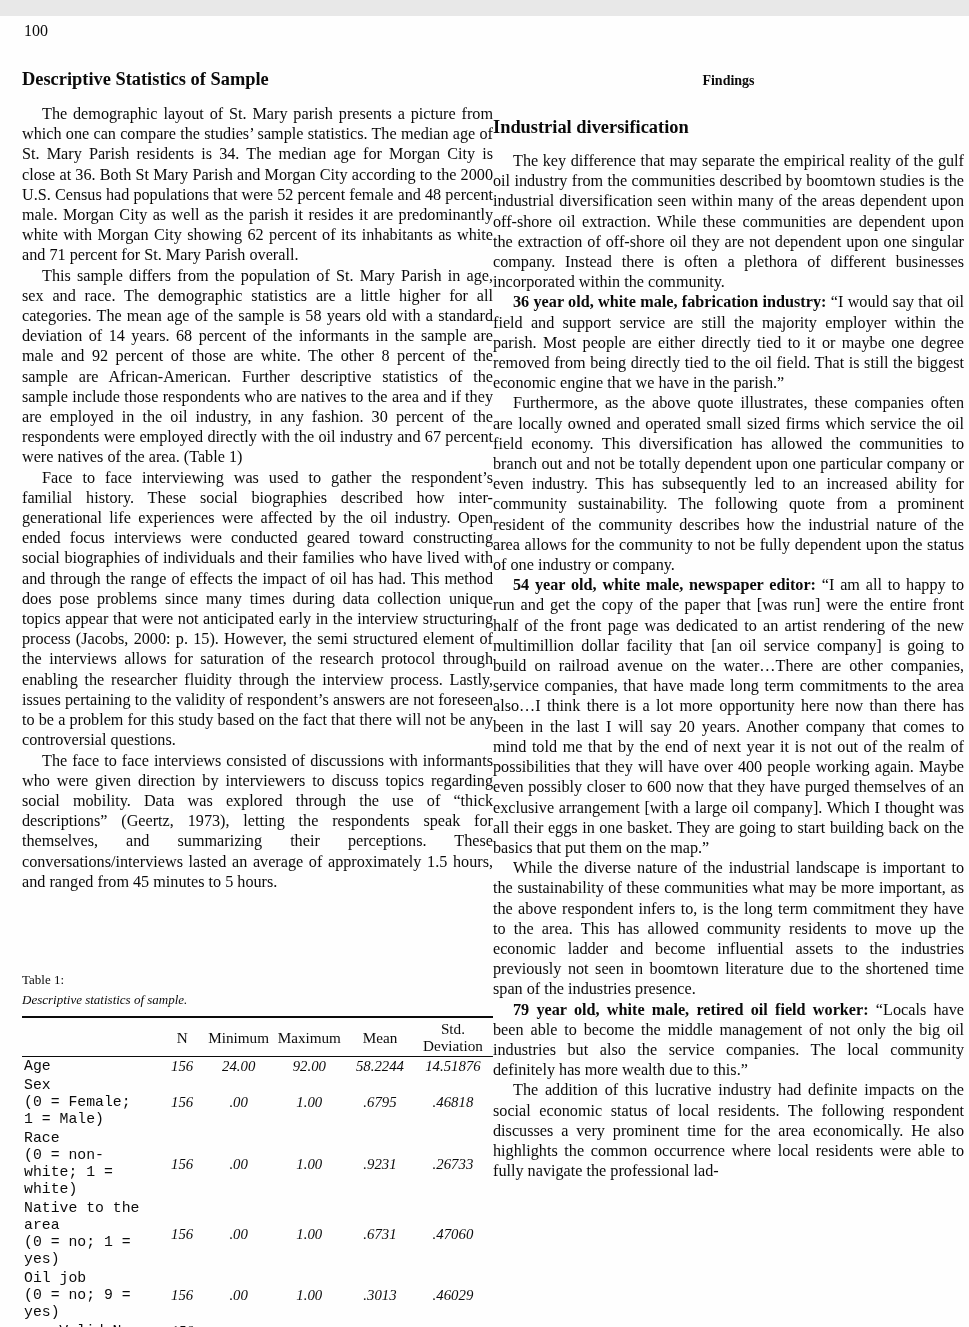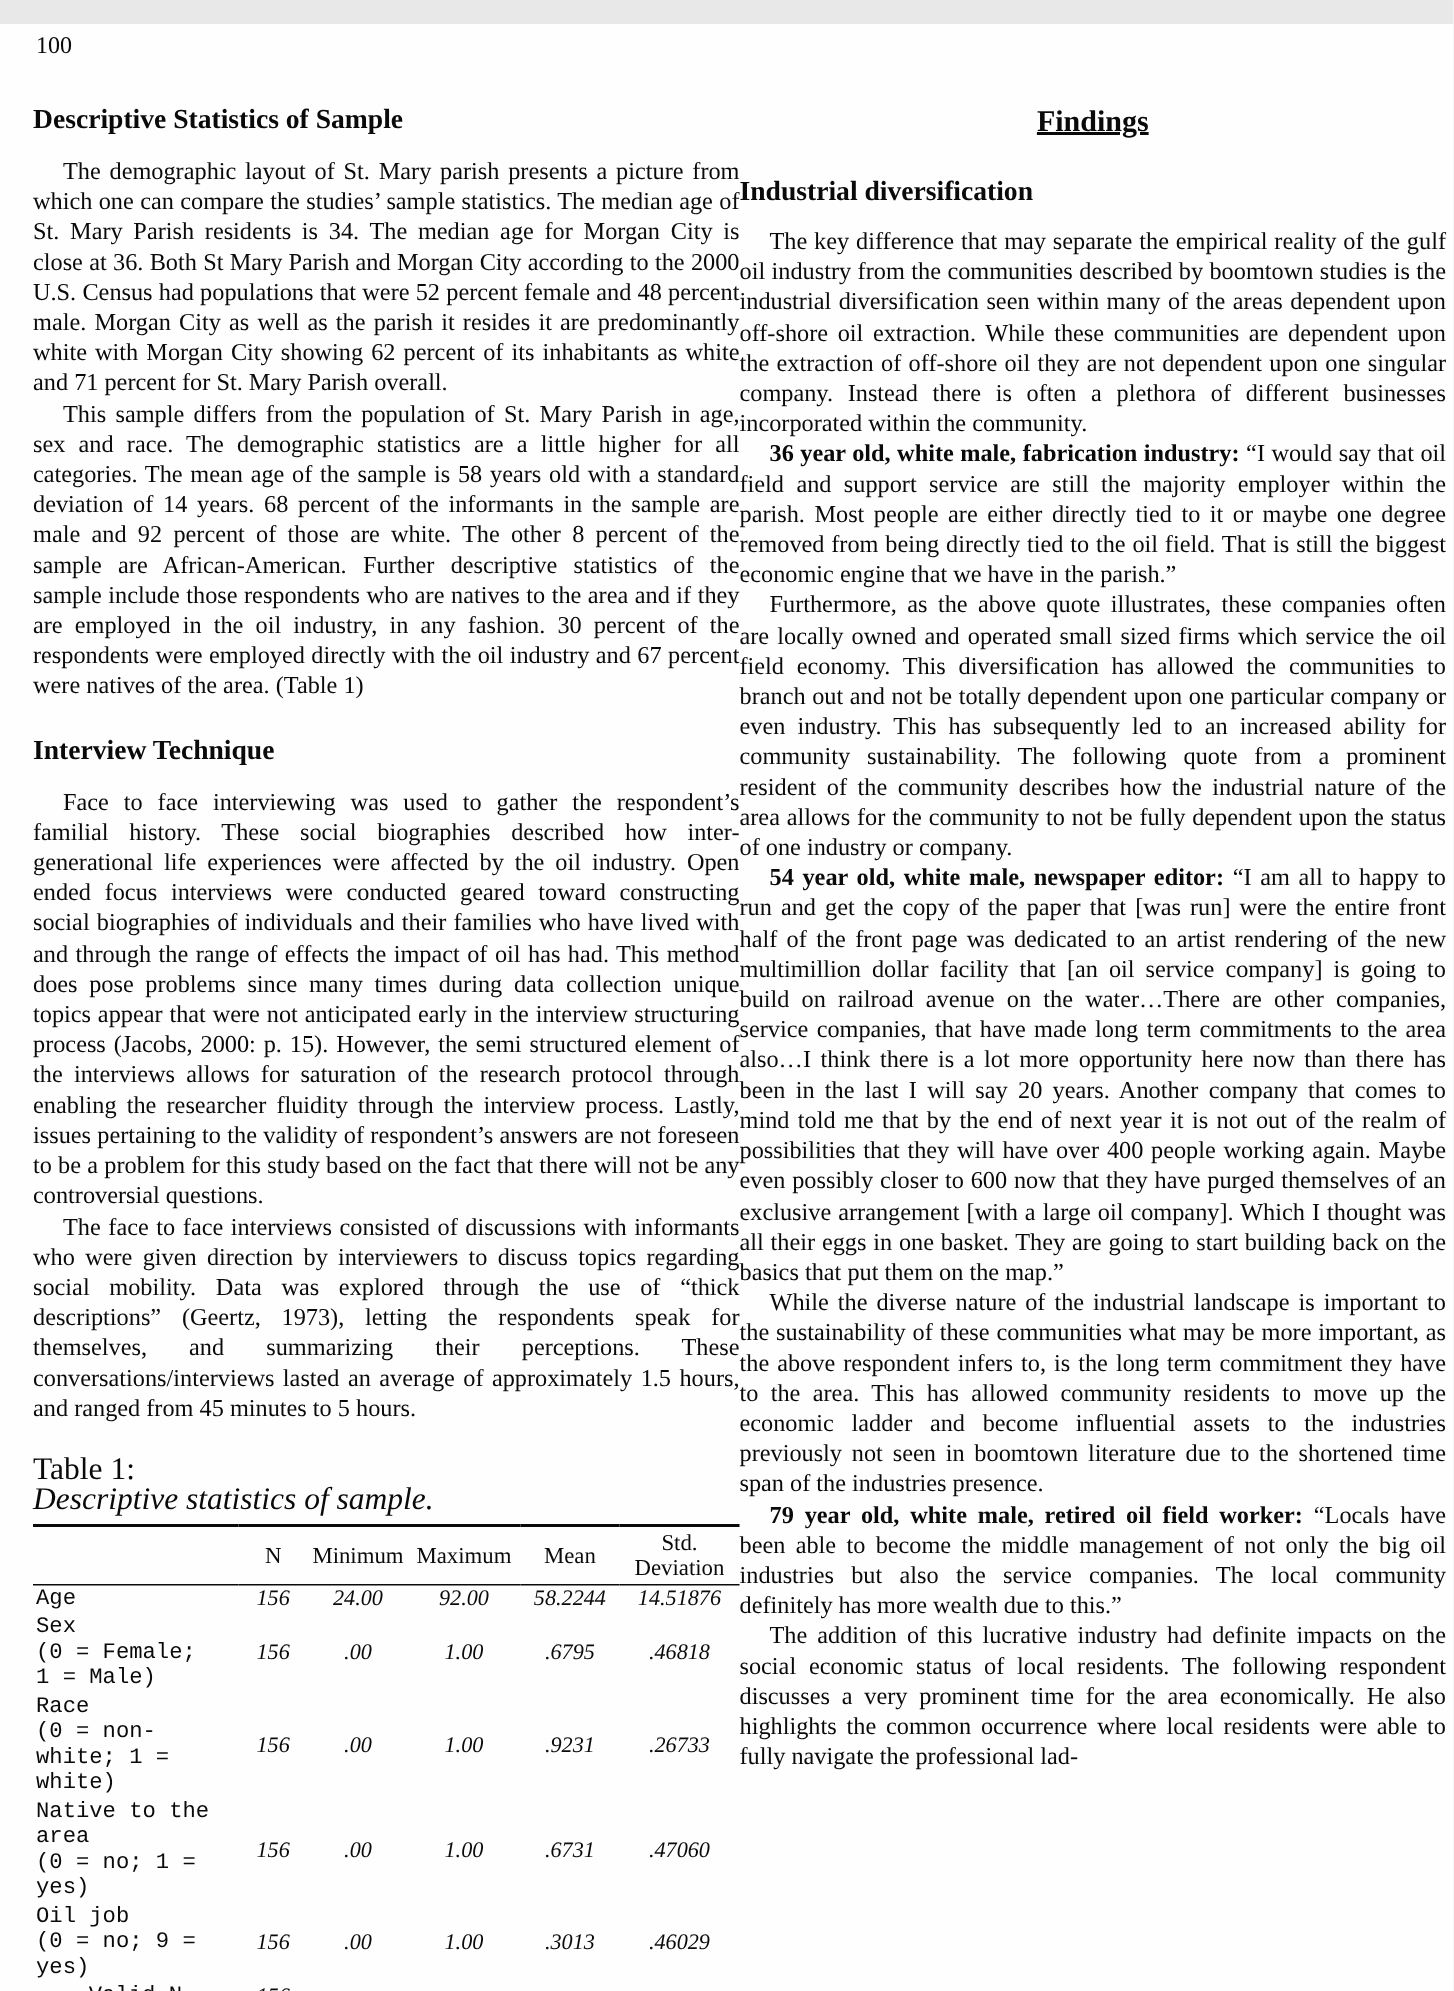--- a/index.html
+++ b/index.html
@@ -34,33 +34,33 @@
   }
   .col {
     flex: 1 1 0;
     min-width: 0;
     font-size: 16.2px;
     line-height: 20.2px;
     text-align: justify;
   }
   .col-left { display: flex; flex-direction: column; }
   h1.findings {
-    font-size: 20px; font-weight: bold; text-align: center;
-    margin: 2px 0 24px 0; line-height: 22px; text-decoration: underline;
+    font-size: 14px; font-weight: bold; text-align: center;
+    margin: 2px 0 24px 0; line-height: 22px;
   }
   h2.section {
     font-size: 18.4px; font-weight: bold; text-align: left;
     margin: 0 0 14px 0; line-height: 22px;
   }
   h2.mt { margin-top: 21px; }
   h2.sub { margin: 0 0 13px 0; }
   p.para { margin: 0; text-indent: 20px; }
   p.para .lead { font-weight: bold; }
   .spacer { flex: 1 1 auto; min-height: 6px; }
-  .table-caption { font-size: 21px; line-height: 19.5px; text-align: left; }
+  .table-caption { font-size: 13px; line-height: 19.5px; text-align: left; }
   .table-caption .cap-title { font-style: italic; }
   table.stats {
     width: 100%;
     border-collapse: collapse;
     font-size: 14.8px;
     margin-top: 7px;
     line-height: 17px;
   }
   table.stats th {
     font-weight: normal;
@@ -90,21 +90,20 @@
     <span class="page-num">100</span>
   </div>
 
   <div class="columns">
 
     <div class="col col-left">
       <h2 class="section">Descriptive Statistics of Sample</h2>
       <p class="para">The demographic layout of St. Mary parish presents a picture from which one can compare the studies’ sample statistics. The median age of St. Mary Parish residents is 34. The median age for Morgan City is close at 36. Both St Mary Parish and Morgan City according to the 2000 U.S. Census had populations that were 52 percent female and 48 percent male. Morgan City as well as the parish it resides it are predominantly white with Morgan City showing 62 percent of its inhabitants as white and 71 percent for St. Mary Parish overall.</p>
       <p class="para">This sample differs from the population of St. Mary Parish in age, sex and race. The demographic statistics are a little higher for all categories. The mean age of the sample is 58 years old with a standard deviation of 14 years. 68 percent of the informants in the sample are male and 92 percent of those are white. The other 8 percent of the sample are African-American. Further descriptive statistics of the sample include those respondents who are natives to the area and if they are employed in the oil industry, in any fashion. 30 percent of the respondents were employed directly with the oil industry and 67 percent were natives of the area. (Table 1)</p>
 
-      <h2 class="section mt">Interview Technique</h2>
       <p class="para">Face to face interviewing was used to gather the respondent’s familial history. These social biographies described how inter-generational life experiences were affected by the oil industry. Open ended focus interviews were conducted geared toward constructing social biographies of individuals and their families who have lived with and through the range of effects the impact of oil has had. This method does pose problems since many times during data collection unique topics appear that were not anticipated early in the interview structuring process (Jacobs, 2000: p. 15). However, the semi structured element of the interviews allows for saturation of the research protocol through enabling the researcher fluidity through the interview process. Lastly, issues pertaining to the validity of respondent’s answers are not foreseen to be a problem for this study based on the fact that there will not be any controversial questions.</p>
       <p class="para">The face to face interviews consisted of discussions with informants who were given direction by interviewers to discuss topics regarding social mobility. Data was explored through the use of “thick descriptions” (Geertz, 1973), letting the respondents speak for themselves, and summarizing their perceptions. These conversations/interviews lasted an average of approximately 1.5 hours, and ranged from 45 minutes to 5 hours.</p>
 
       <div class="spacer"></div>
 
       <div class="table-block">
         <div class="table-caption">
           <div class="cap-label">Table 1:</div>
           <div class="cap-title">Descriptive statistics of sample.</div>
         </div>

